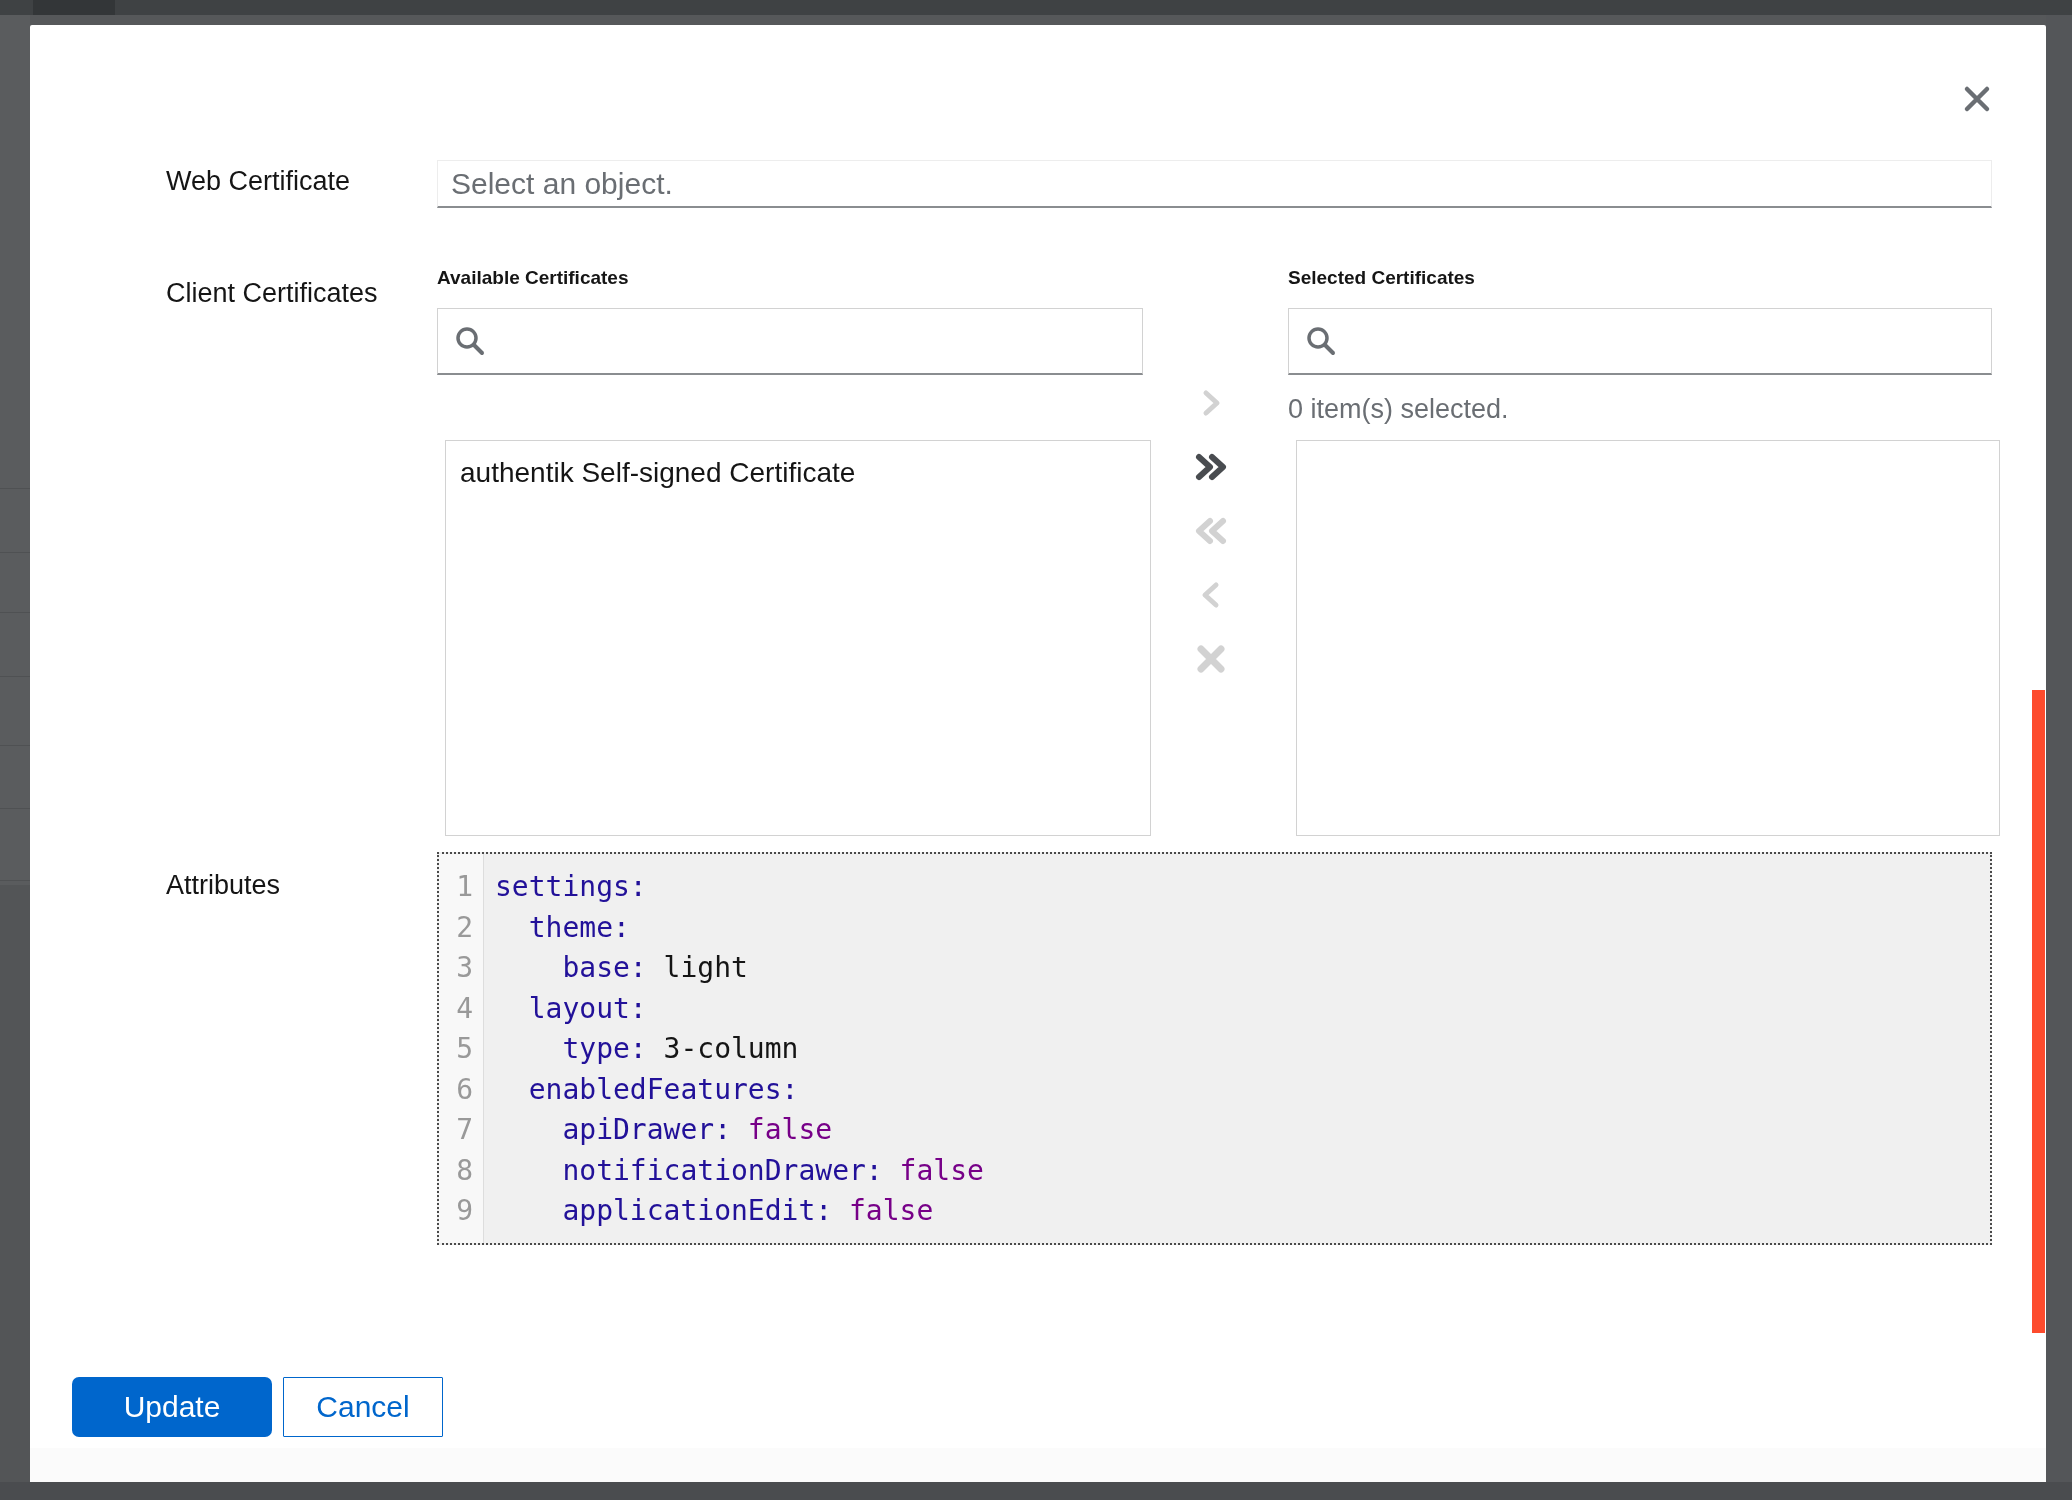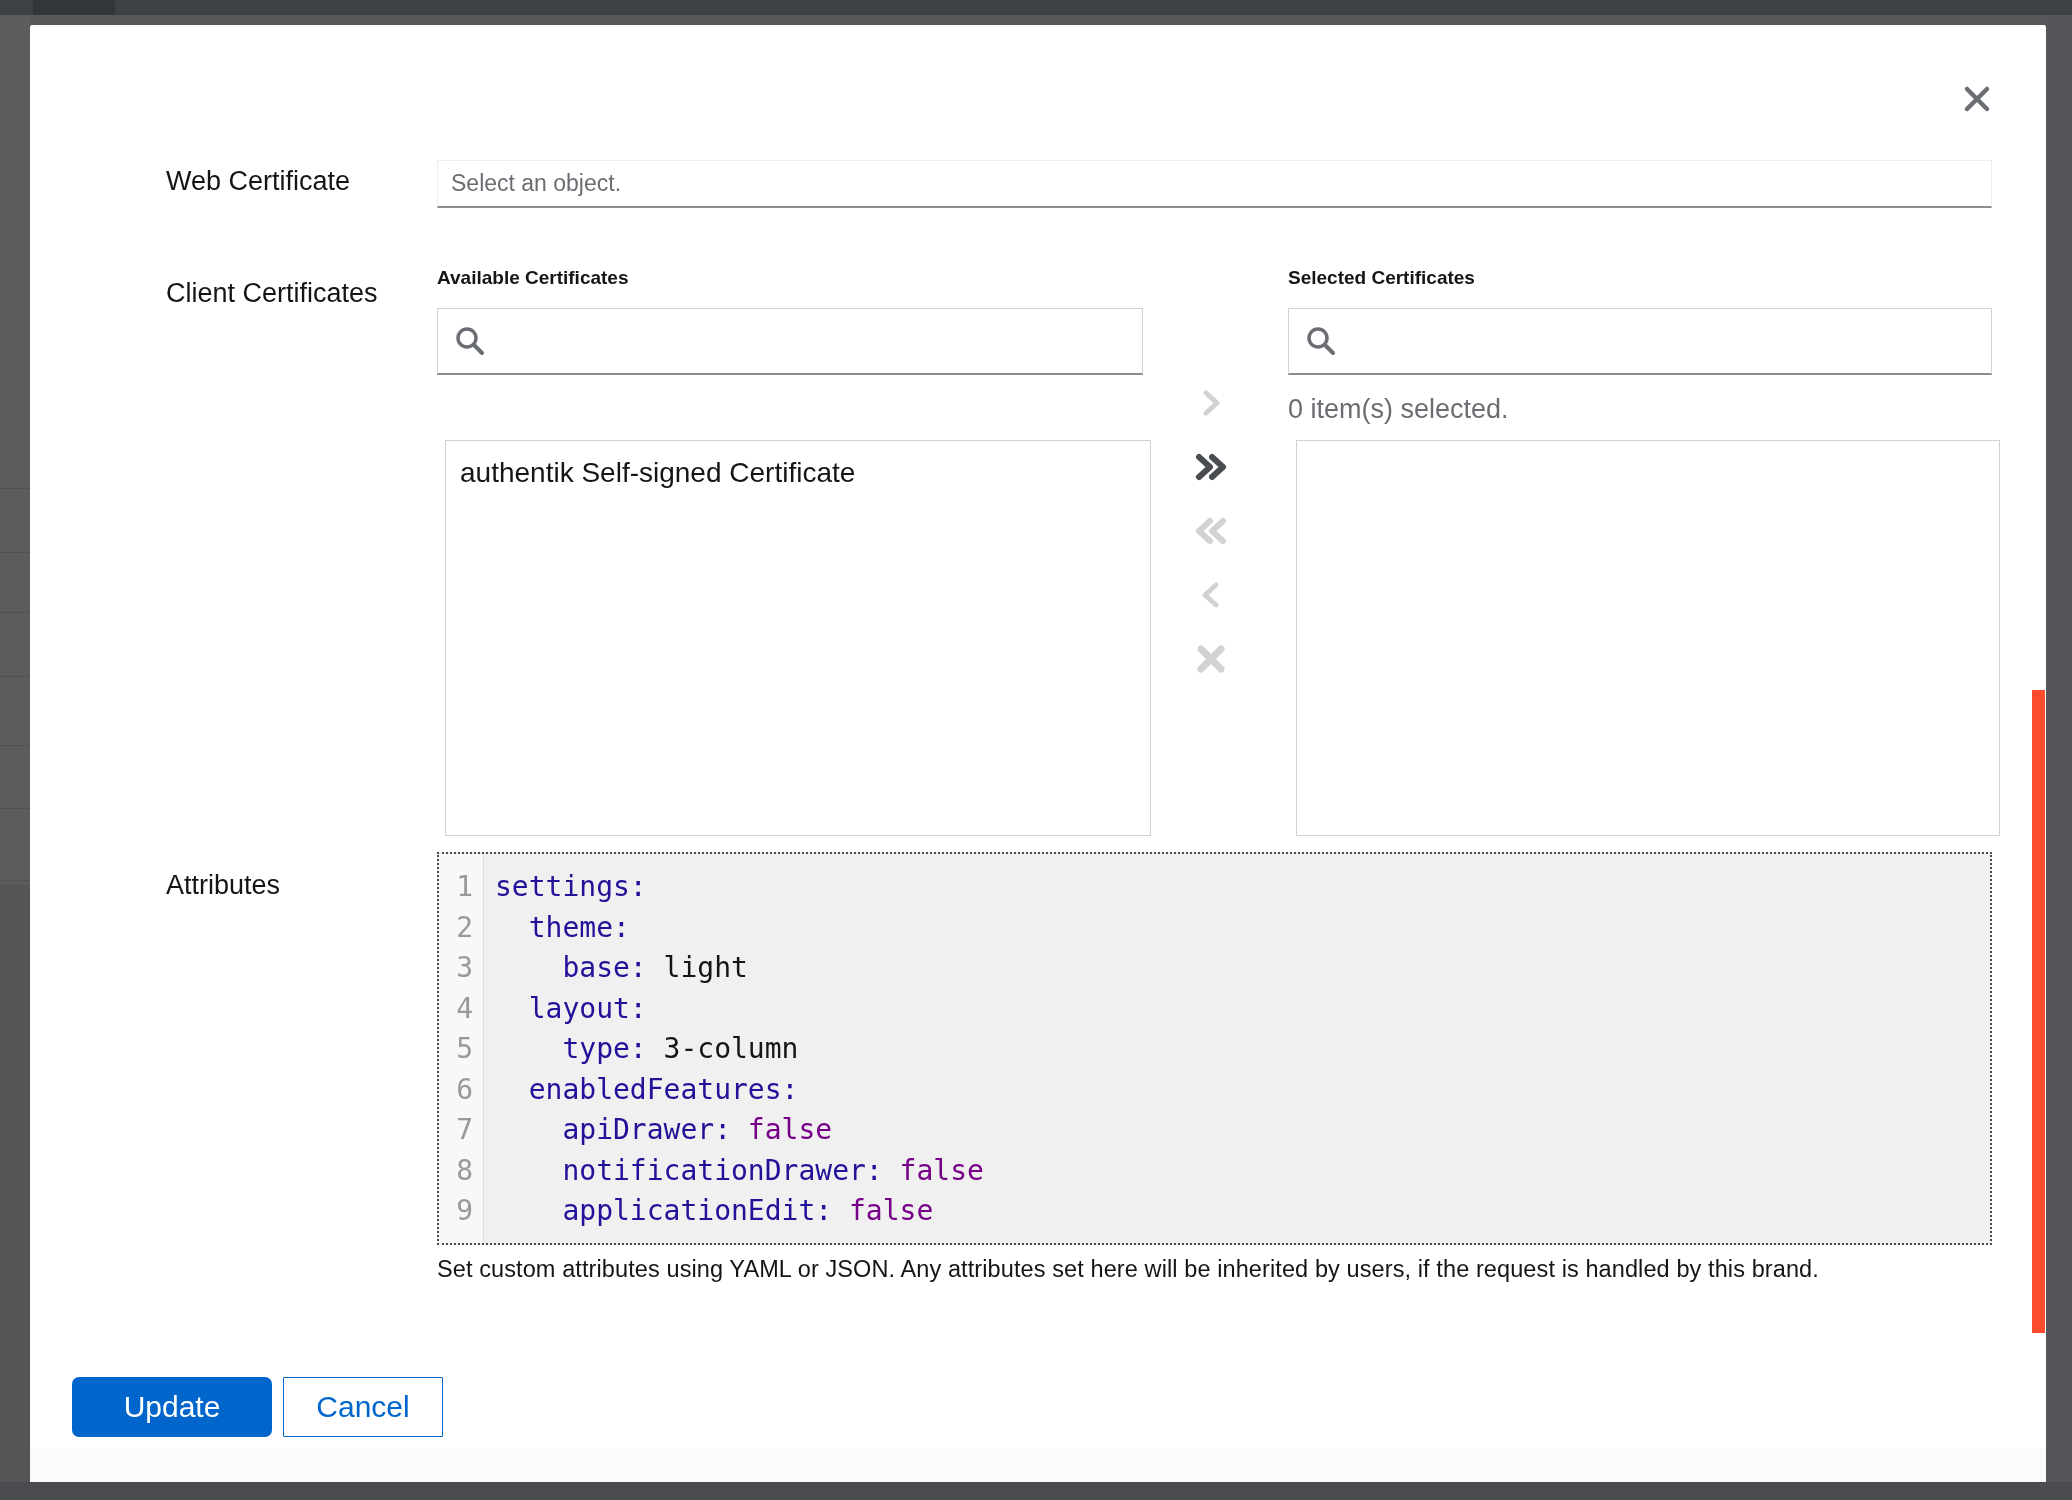--- a/index.html
+++ b/index.html
@@ -36,21 +36,21 @@
   .form-label{
     position:absolute;left:136px;
     font-size:27px;font-weight:400;color:#151515;
   }
 
   
   .wc-input{
     position:absolute;left:407px;top:135px;width:1555px;height:48px;
     border:1px solid #ededed;border-bottom:2px solid #8a8d90;
     font-family:"Liberation Sans", sans-serif;
-    font-size:23px;color:#151515;padding:0 0 0 13px;box-sizing:border-box;
+    font-size:30px;color:#151515;padding:0 0 0 13px;box-sizing:border-box;
     background:#fff;outline:none;
   }
   .wc-input::placeholder{color:#6a6e73;opacity:1;}
 
   
   .dl-heading{
     position:absolute;top:242px;
     font-size:19px;font-weight:700;color:#151515;
   }
   .search-box{
@@ -234,20 +234,19 @@
         <div class="code-line"><span class="ln">3</span><span class="code"><span class="tok-key">    base:</span><span class="tok-val"> light</span></span></div>
         <div class="code-line"><span class="ln">4</span><span class="code"><span class="tok-key">  layout:</span></span></div>
         <div class="code-line"><span class="ln">5</span><span class="code"><span class="tok-key">    type:</span><span class="tok-val"> 3-column</span></span></div>
         <div class="code-line"><span class="ln">6</span><span class="code"><span class="tok-key">  enabledFeatures:</span></span></div>
         <div class="code-line"><span class="ln">7</span><span class="code"><span class="tok-key">    apiDrawer:</span><span class="tok-bool"> false</span></span></div>
         <div class="code-line"><span class="ln">8</span><span class="code"><span class="tok-key">    notificationDrawer:</span><span class="tok-bool"> false</span></span></div>
         <div class="code-line"><span class="ln">9</span><span class="code"><span class="tok-key">    applicationEdit:</span><span class="tok-bool"> false</span></span></div>
       </div>
   </div>
 
-  <div class="help-text">Set custom attributes using YAML or JSON. Any attributes set here will be inherited by users, if the request is handled by this brand.</div>
 
   <button class="btn-primary">Update</button>
   <button class="btn-secondary">Cancel</button>
 
   <div class="footer-strip"></div>
   <div class="scroll-thumb"></div>
 </div>
 
 </body></html>

